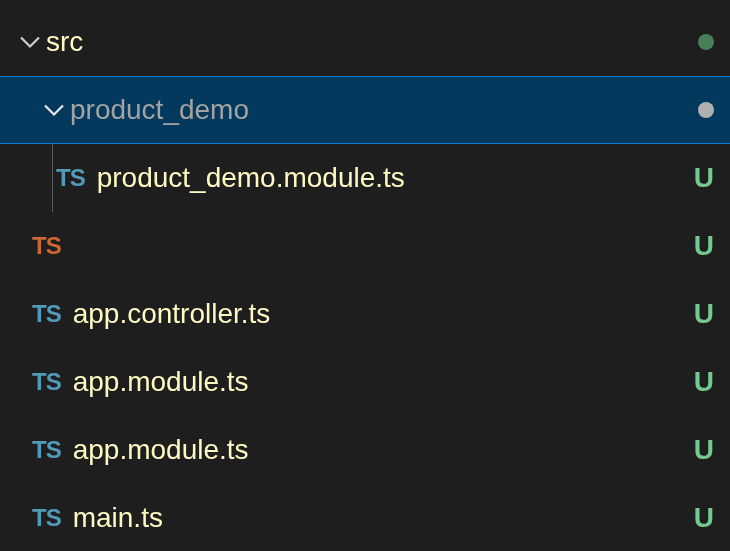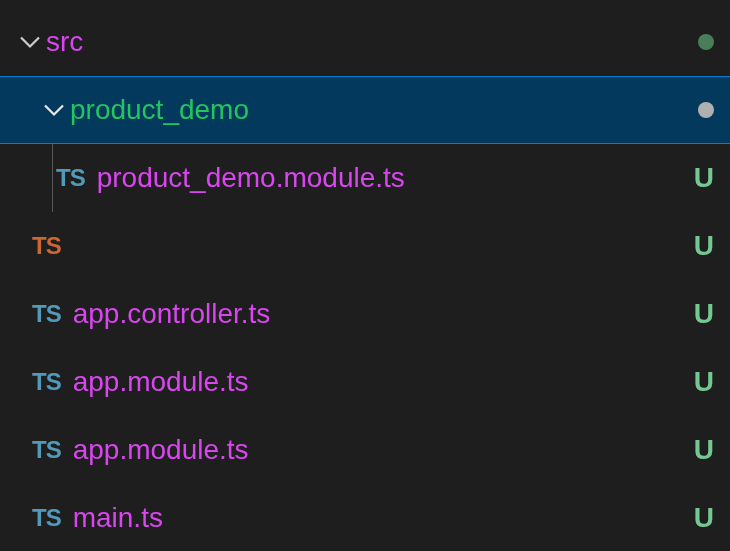--- a/index.html
+++ b/index.html
@@ -62,22 +62,22 @@
       margin-right: 12px;
       letter-spacing: -1px;
       flex-shrink: 0;
     }
     .ts-blue { color: #519aba; }
     .ts-orange { color: #cc6633; }
     .label {
       flex: 1;
       white-space: nowrap;
     }
-    .label-green { color: #d946ef; }
-    .label-white { color: #22c55e; }
+    .label-green { color: #fef9c3; }
+    .label-white { color: #a3a3a3; }
     .status {
       margin-left: auto;
       flex-shrink: 0;
       display: flex;
       align-items: center;
     }
     .dot {
       width: 16px;
       height: 16px;
       border-radius: 50%;

